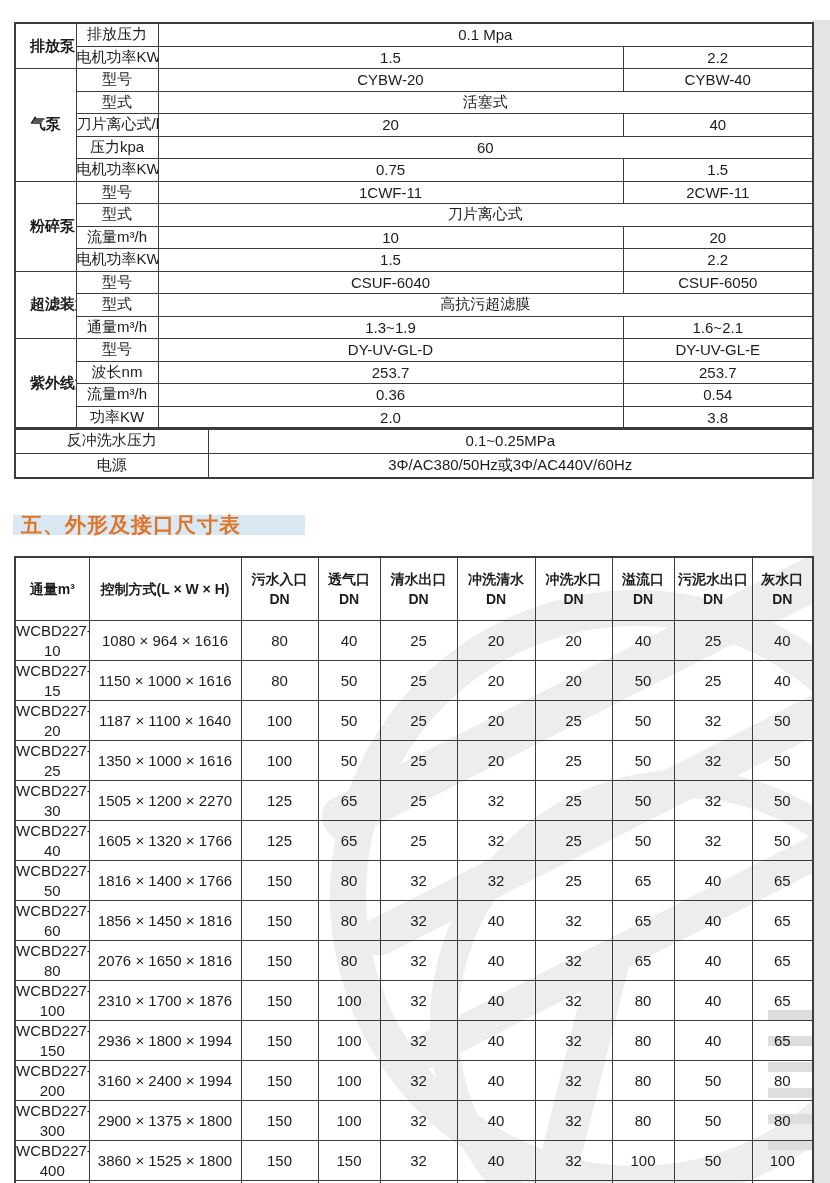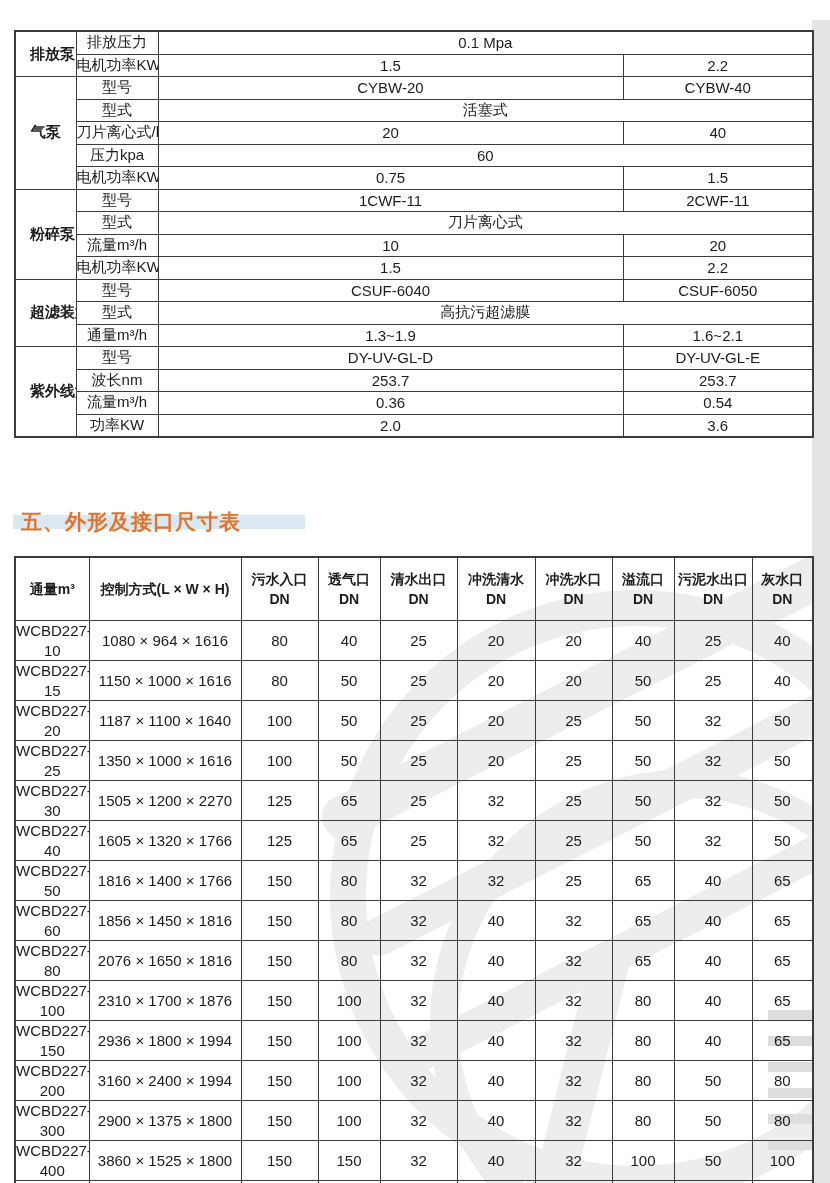--- a/index.html
+++ b/index.html
@@ -14,30 +14,30 @@
   .wm-ring{position:absolute;border-radius:50%;border:36px solid #ededed;}
   .wm-bar{position:absolute;background:#ededed;border-radius:20px;}
   .wm-step{position:absolute;background:#dedede;}
   .right-strip{position:absolute;right:0;top:20px;bottom:0;width:18px;background:#e4e4e4;}
   
   .content{position:absolute;inset:0;z-index:1;}
   table{border-collapse:collapse;table-layout:fixed;background:transparent;}
   td,th{border:1px solid #3c3c3c;text-align:center;vertical-align:middle;
         padding:0;background:transparent;overflow:hidden;}
   
-  .spec-a{position:absolute;left:14px;top:22px;width:798px;border:2px solid #3c3c3c;margin-top:8px;}
+  .spec-a{position:absolute;left:14px;top:22px;width:798px;border:2px solid #3c3c3c;}
   .spec-a td{height:21.5px;font-size:15px;white-space:nowrap;}
   .spec-b{position:absolute;left:14px;top:427px;width:798px;border:2px solid #3c3c3c;}
   .spec-b td{height:23.5px;font-size:15px;white-space:nowrap;}
   .group-cell{font-weight:bold;font-size:15px;word-break:break-all;white-space:normal;
               line-height:1.25;padding:0 14px;}
   .label-cell{font-weight:normal;font-size:14px;}
   .value-cell{font-size:15px;}
   
-  .section-title-band{position:absolute;left:13px;top:515px;width:292px;height:14px;
+  .section-title-band{position:absolute;left:13px;top:515px;width:292px;height:20px;
       background:#d9e8f2;display:flex;align-items:center;}
   .section-title{font-size:21px;font-weight:bold;color:#de752b;letter-spacing:1px;
       padding-left:8px;white-space:nowrap;}
   
   .dim{position:absolute;left:14px;top:556px;width:798px;border:2px solid #3c3c3c;}
   .dim th{height:62px;font-size:14px;font-weight:bold;line-height:1.45;white-space:nowrap;}
   .dim td{height:31.3px;font-size:15px;white-space:nowrap;}
   .model-cell{font-size:11px;line-height:1.3;}
   .size-cell{font-size:15px;}
 </style>
@@ -151,31 +151,39 @@
           <td class="value-cell">253.7</td>
         </tr>
         <tr>
           <td class="label-cell">流量m³/h</td>
           <td class="value-cell">0.36</td>
           <td class="value-cell">0.54</td>
         </tr>
         <tr>
           <td class="label-cell">功率KW</td>
           <td class="value-cell">2.0</td>
-          <td class="value-cell">3.6</td>
+          <td class="value-cell">3.8</td>
         </tr>
       </tbody>
   </table>
 
   <table class="spec-b">
     <colgroup>
       <col style="width:193px">
         <col style="width:605px">
     </colgroup>
     <tbody id="spec-footer-body">
+        <tr>
+          <td class="label-cell">反冲洗水压力</td>
+          <td class="value-cell">0.1~0.25MPa</td>
+        </tr>
+        <tr>
+          <td class="label-cell">电源</td>
+          <td class="value-cell">3Φ/AC380/50Hz或3Φ/AC440V/60Hz</td>
+        </tr>
       </tbody>
   </table>
 
   <div class="section-title-band">
     <span class="section-title">五、外形及接口尺寸表</span>
   </div>
 
   <table class="dim">
     <colgroup>
       <col style="width:74px">

